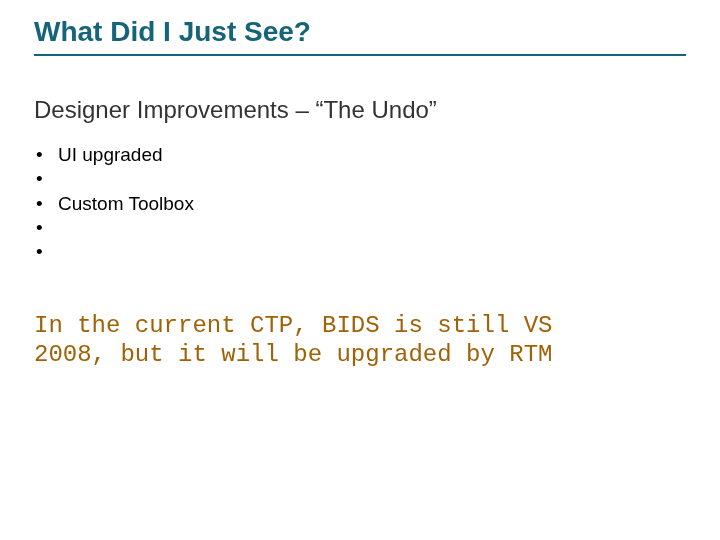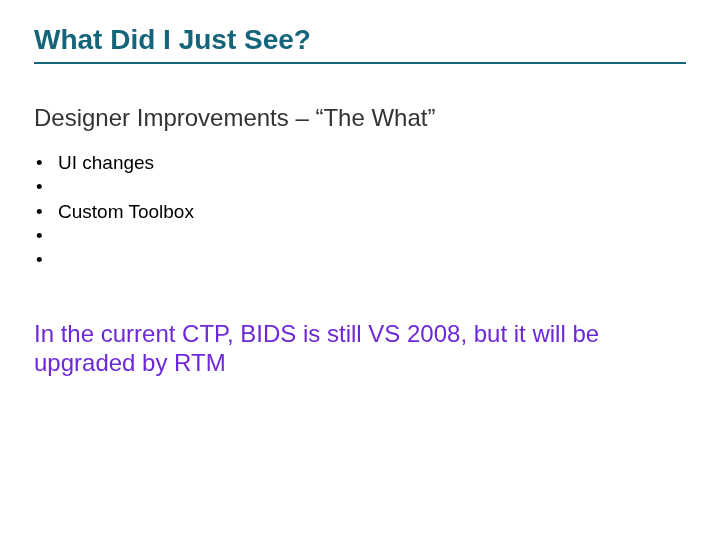--- a/index.html
+++ b/index.html
@@ -10,21 +10,21 @@
     background: #ffffff;
     font-family: Arial, Helvetica, sans-serif;
     color: #000000;
     overflow: hidden;
   }
   .slide {
     position: relative;
     width: 720px;
     height: 540px;
     box-sizing: border-box;
-    padding: 24px 34px 34px 34px;
+    padding: 16px 34px 34px 34px;
   }
   .title {
     font-size: 28px;
     font-weight: 700;
     color: #14657a; 
     margin: 0 0 6px 0;
     line-height: 1.15;
   }
   .rule {
     height: 2px;
@@ -53,40 +53,41 @@
   }
   ul.bullets li .dot {
     width: 22px;
     flex: 0 0 22px;
     text-align: left;
     padding-left: 2px;
   }
   .closing {
     font-size: 24px;
     font-weight: 400;
-    color: #6d28d9;
+    color: #a16207;
     line-height: 1.22;
     max-width: 580px;
+    font-family: Liberation Mono, monospace;
   }
 </style>
 </head>
 <body>
 
 <div class="slide">
 
   <h1 class="title">What Did I Just See?</h1>
 
   <div class="rule"></div>
 
-  <h2 class="subtitle">Designer Improvements – “The What”</h2>
+  <h2 class="subtitle">Designer Improvements – “The Undo”</h2>
 
   <ul class="bullets">
     <li>
       <span class="dot">•</span>
-      <span>UI changes</span>
+      <span>UI upgraded</span>
     </li>
     <li>
       <span class="dot">•</span>
     </li>
     <li>
       <span class="dot">•</span>
       <span>Custom Toolbox</span>
     </li>
     <li>
       <span class="dot">•</span>

